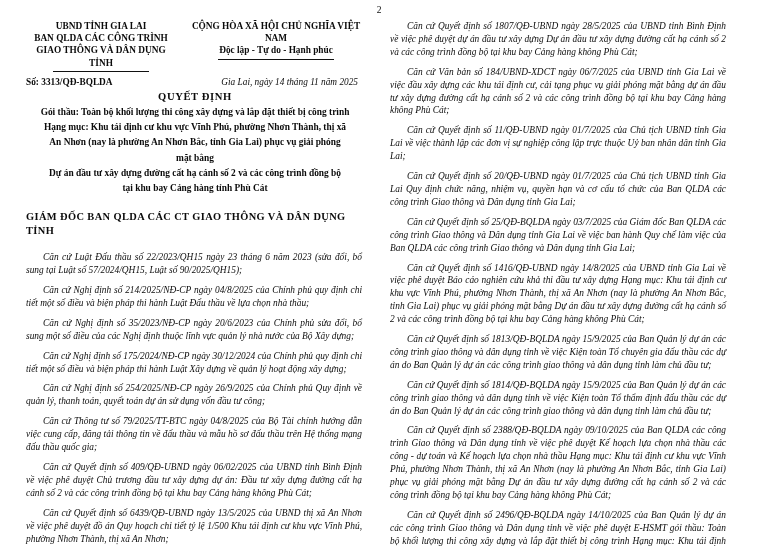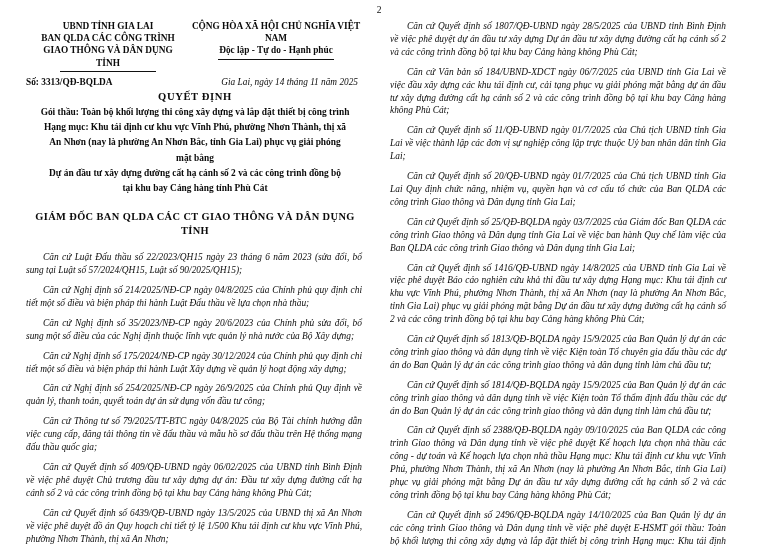--- a/index.html
+++ b/index.html
@@ -33,21 +33,21 @@
     gap: 26px;
     align-items: flex-start;
   }
   .col {
     width: 338px;
     flex: 0 0 338px;
   }
   
   .hdr {
     display: flex;
-    justify-content: flex-end;
+    justify-content: space-between;
     align-items: flex-start;
     gap: 5px;
   }
   .hdr-left {
     width: 150px;
     text-align: center;
     font-size: 9.3px;
     line-height: 12.2px;
   }
   .hdr-right {
@@ -105,21 +105,21 @@
     font-weight: bold;
     line-height: 13.2px;
     text-align: center;
     margin-top: 2px;
   }
   .pkg-c {
     text-align: center;
   }
   .sect-head {
     margin-top: 15px;
-    text-align: center;
+    text-align: left;
     font-size: 10.4px;
     font-weight: bold;
     letter-spacing: 0.4px;
     line-height: 14px;
   }
   
   p.bd {
     font-size: 9.4px;
     line-height: 12.9px;
     text-align: justify;

